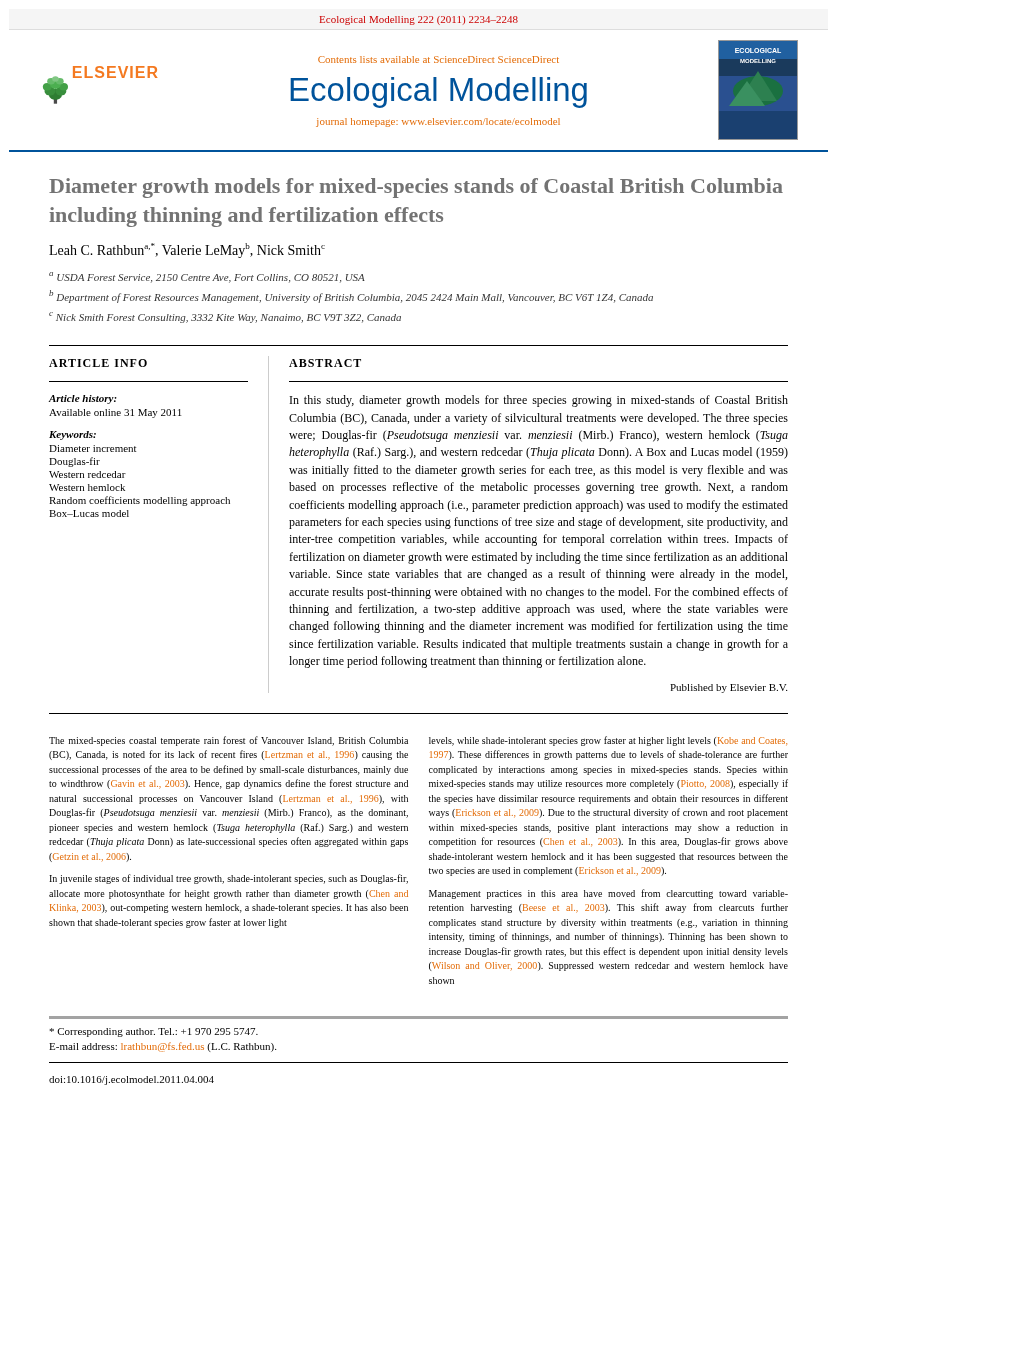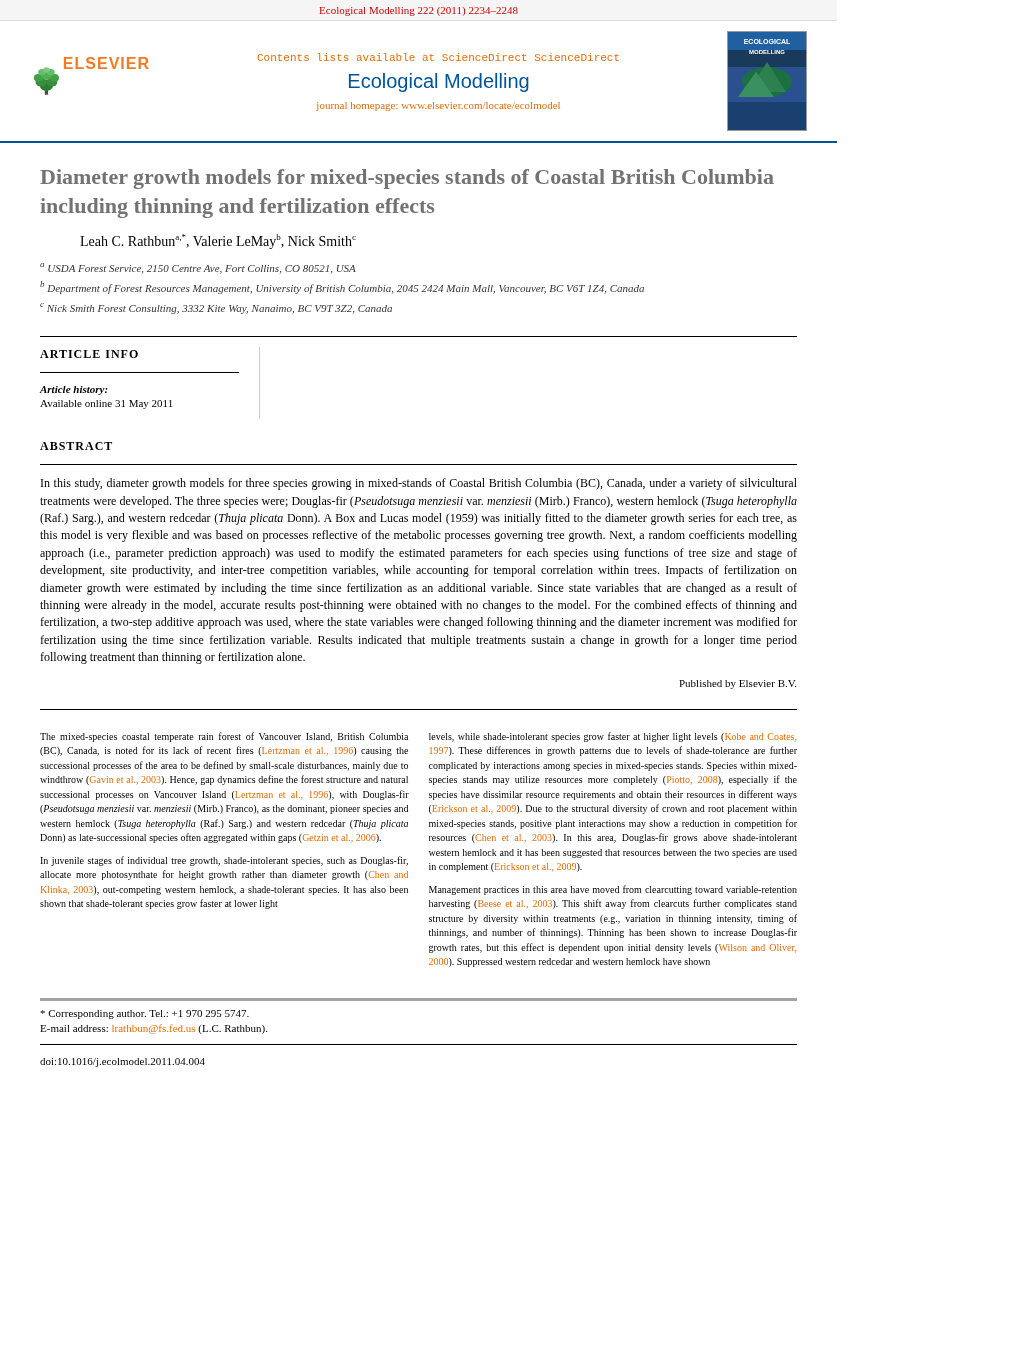--- a/index.html
+++ b/index.html
@@ -8,21 +8,21 @@
       background: #fff;
       width: 1021px;
       min-height: 1351px;
       font-size: 13px;
       color: #000;
     }
     .page {
       width: 837px;
       min-height: 1351px;
       background: #fff;
-      padding: 0;
+      padding: 9px;
     }
     
     .top-bar {
       background: #f5f5f5;
       border-bottom: 1px solid #ddd;
       text-align: center;
       padding: 4px 0;
       font-size: 11px;
       color: #c00;
     }
@@ -53,27 +53,26 @@
       font-family: Arial, sans-serif;
     }
     .journal-center {
       flex: 1;
       text-align: center;
     }
     .sciencedirect-link {
       font-size: 11px;
       color: #555;
       margin-bottom: 4px;
-      font-family: Liberation Mono, monospace;
     }
     .sciencedirect-link a, .sciencedirect-link span {
       color: #e36c08;
     }
     .journal-title-header {
-      font-size: 20px;
+      font-size: 33px;
       color: #00539b;
       font-family: Arial, sans-serif;
       font-weight: normal;
       margin: 6px 0;
     }
     .homepage-link {
       font-size: 11px;
       color: #555;
     }
     .homepage-link span {
@@ -98,21 +97,20 @@
       font-size: 22px;
       font-weight: bold;
       color: #737373;
       margin-bottom: 12px;
       line-height: 1.3;
     }
     .authors {
       font-size: 14px;
       color: #000;
       margin-bottom: 8px;
-      margin-left: 40px;
     }
     .affiliations {
       font-size: 11px;
       color: #333;
       margin-bottom: 20px;
       line-height: 1.5;
     }
     .affiliation-item {
       display: block;
       margin-bottom: 2px;
@@ -120,21 +118,20 @@
     .italic { font-style: italic; }
     .divider {
       border: none;
       border-top: 1px solid #000;
       margin: 10px 0;
     }
     .two-col {
       display: flex;
       gap: 20px;
       margin-top: 10px;
-      flex-direction: column;
     }
     .article-info {
       width: 220px;
       min-width: 220px;
       border-right: 1px solid #ccc;
       padding-right: 20px;
     }
     .article-info h3 {
       font-size: 12px;
       font-weight: bold;
@@ -305,20 +302,29 @@
 
     <div class="two-col">
 
       <div class="article-info">
         <h3>ARTICLE INFO</h3>
         <hr class="divider">
         <div class="info-section">
           <div class="info-label">Article history:</div>
           <div class="info-value">Available online 31 May 2011</div>
         </div>
+        <div class="keywords-section">
+          <div class="keywords-label">Keywords:</div>
+          <span class="keyword-item">Diameter increment</span>
+          <span class="keyword-item">Douglas-fir</span>
+          <span class="keyword-item">Western redcedar</span>
+          <span class="keyword-item">Western hemlock</span>
+          <span class="keyword-item">Random coefficients modelling approach</span>
+          <span class="keyword-item">Box–Lucas model</span>
+        </div>
       </div>
 
       <div class="abstract-col">
         <h3>ABSTRACT</h3>
         <hr class="divider">
         <p class="abstract-text">
           In this study, diameter growth models for three species growing in mixed-stands of Coastal British Columbia (BC), Canada, under a variety of silvicultural treatments were developed. The three species were; Douglas-fir (<span class="italic">Pseudotsuga menziesii</span> var. <span class="italic">menziesii</span> (Mirb.) Franco), western hemlock (<span class="italic">Tsuga heterophylla</span> (Raf.) Sarg.), and western redcedar (<span class="italic">Thuja plicata</span> Donn). A Box and Lucas model (1959) was initially fitted to the diameter growth series for each tree, as this model is very flexible and was based on processes reflective of the metabolic processes governing tree growth. Next, a random coefficients modelling approach (i.e., parameter prediction approach) was used to modify the estimated parameters for each species using functions of tree size and stage of development, site productivity, and inter-tree competition variables, while accounting for temporal correlation within trees. Impacts of fertilization on diameter growth were estimated by including the time since fertilization as an additional variable. Since state variables that are changed as a result of thinning were already in the model, accurate results post-thinning were obtained with no changes to the model. For the combined effects of thinning and fertilization, a two-step additive approach was used, where the state variables were changed following thinning and the diameter increment was modified for fertilization using the time since fertilization variable. Results indicated that multiple treatments sustain a change in growth for a longer time period following treatment than thinning or fertilization alone.
         </p>
         <div class="published-by">Published by Elsevier B.V.</div>
       </div>

